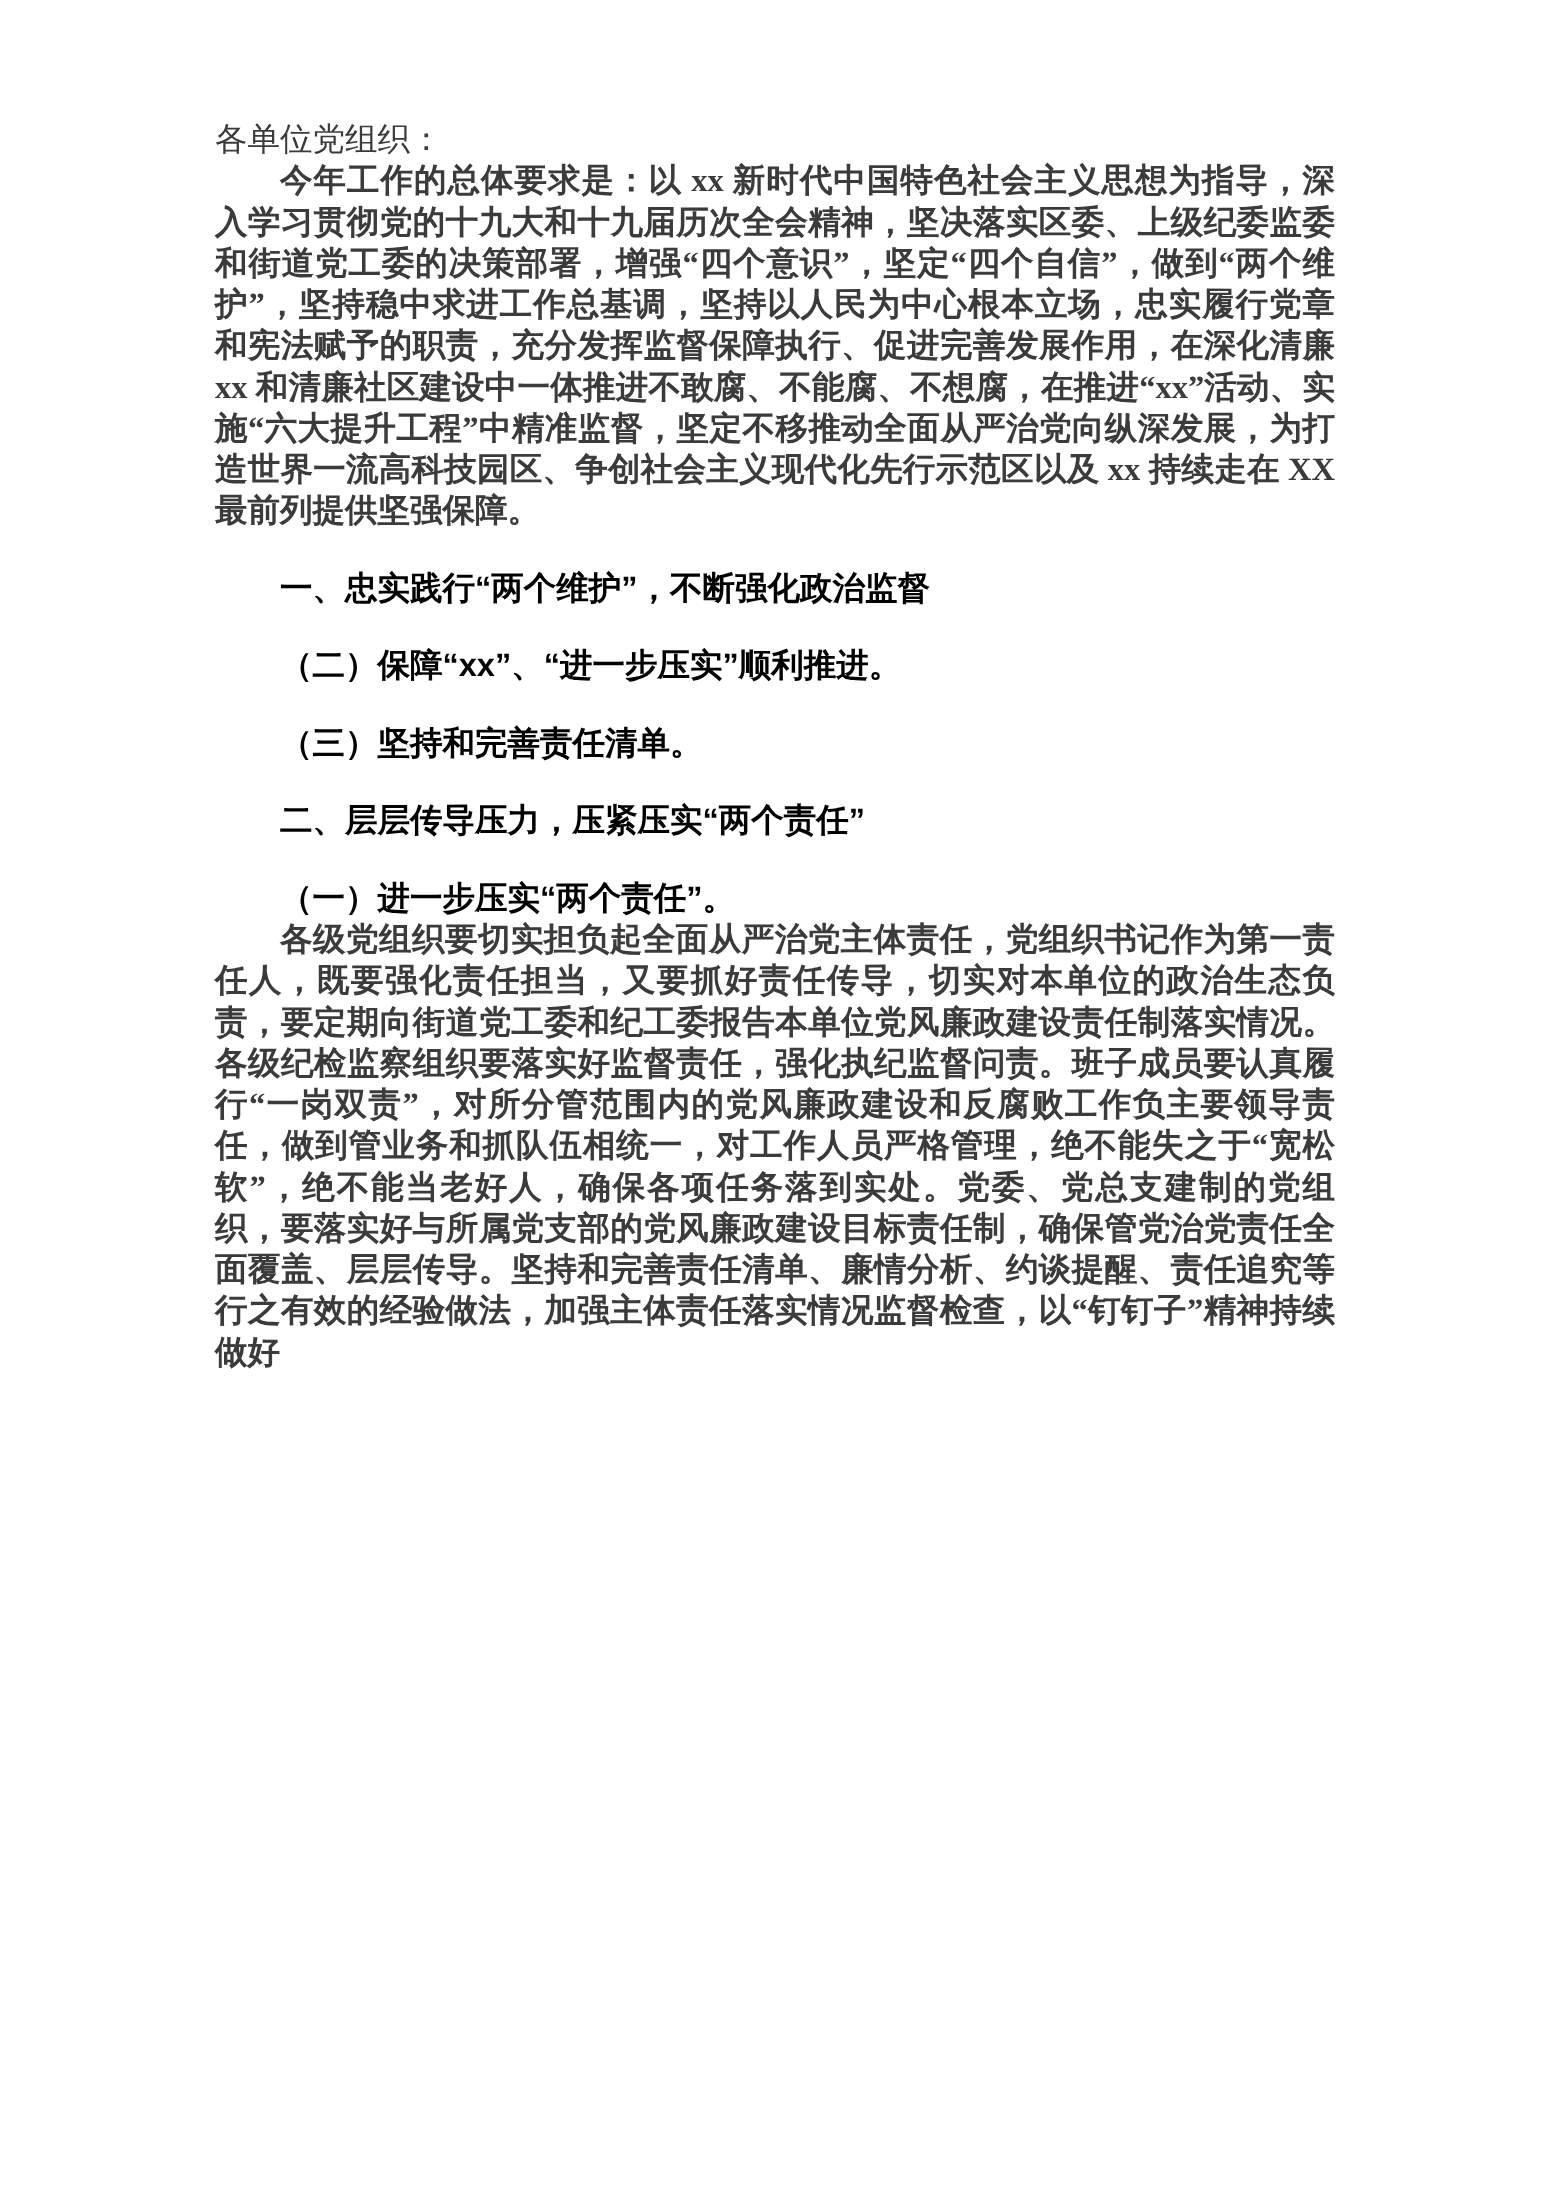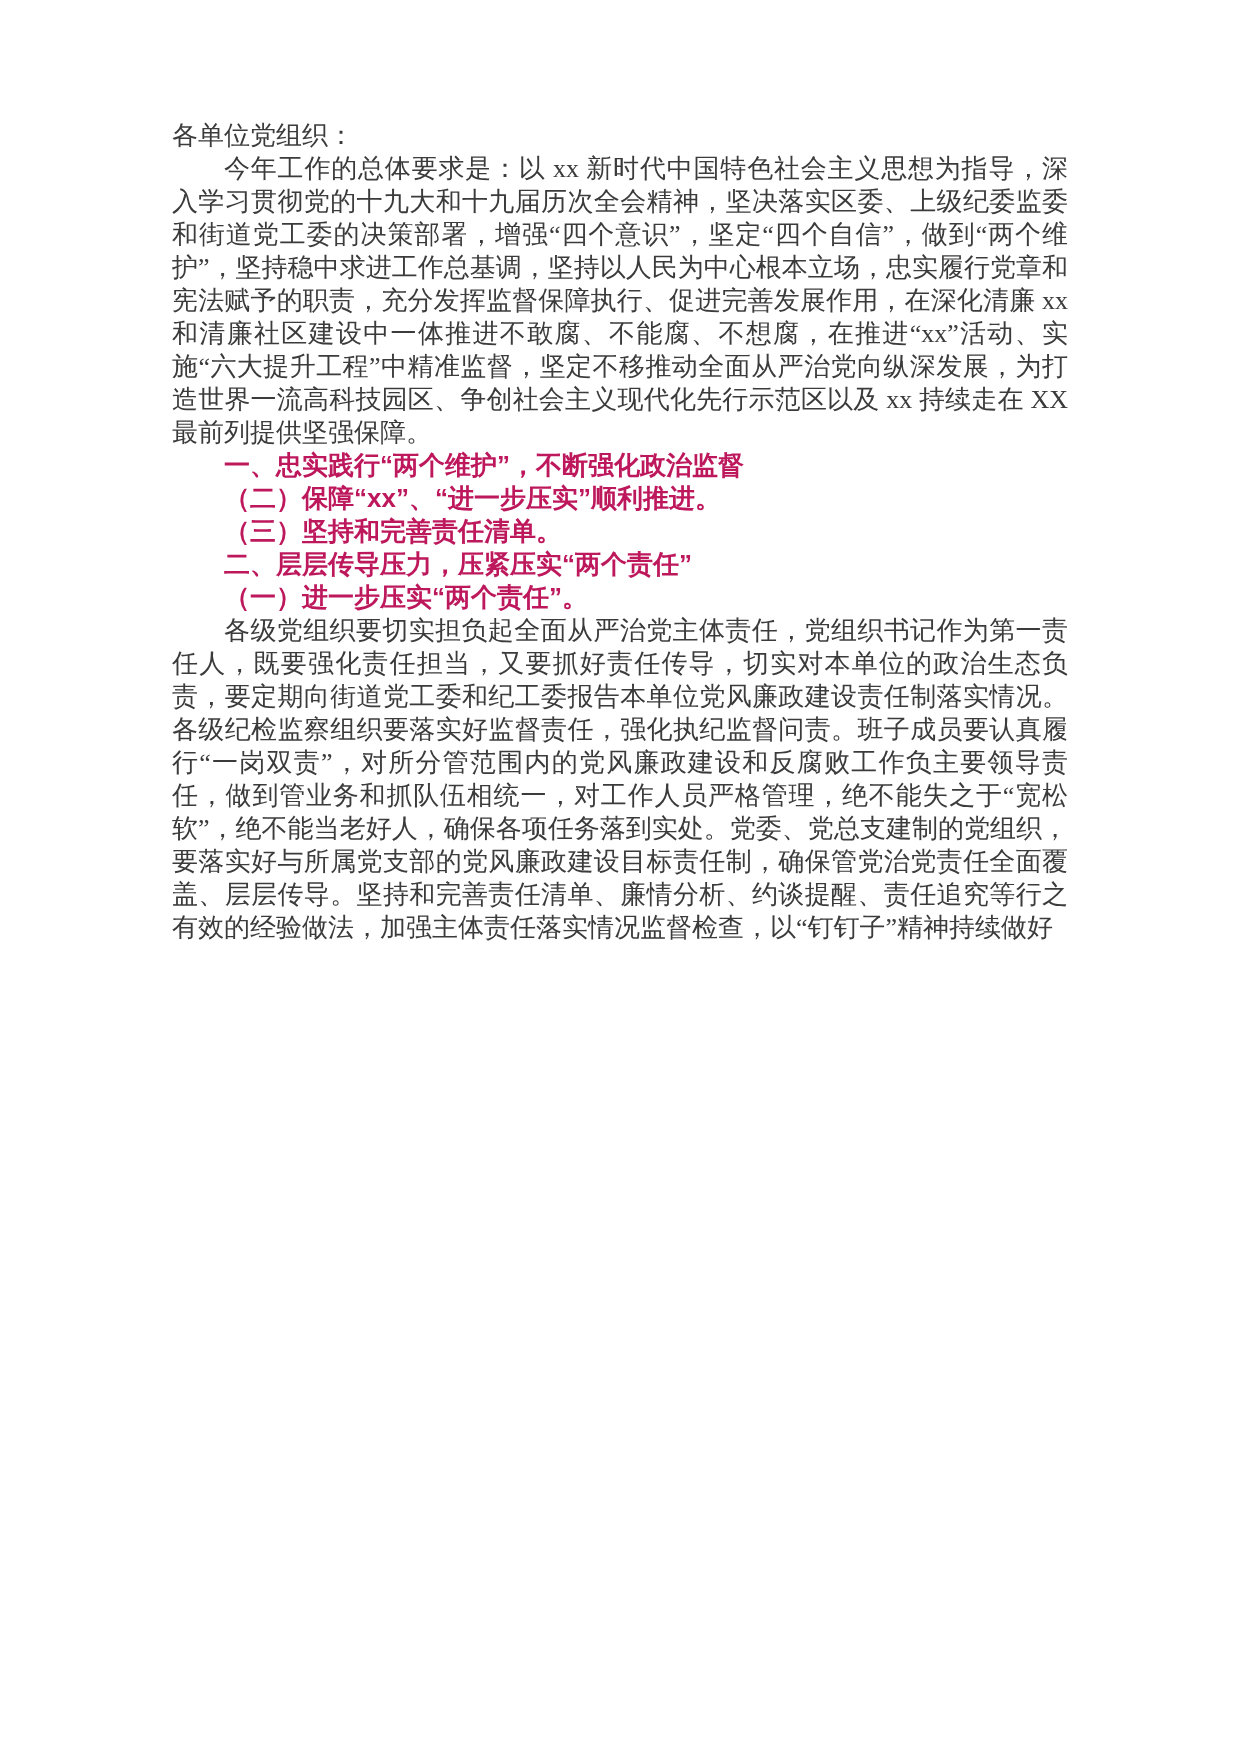--- a/index.html
+++ b/index.html
@@ -6,38 +6,39 @@
   body {
     width: 1240px;
     height: 1754px;
     background: #ffffff;
     overflow: hidden;
   }
   .page {
     box-sizing: border-box;
     width: 1240px;
     height: 1754px;
-    padding: 119px 172px 0 172px;
+    padding: 95px 172px 0 172px;
     background: #ffffff;
     font-family: "Liberation Serif", "DejaVu Serif", serif;
     font-size: 26px;
     line-height: 33px;
     color: #3b3b3b;
     text-align: justify;
   }
   .block { margin: 0; padding: 0; }
   .salutation { text-indent: 0; }
-  .para { text-indent: 2em; }
+  .para { text-indent: 2em; font-weight: bold; }
   .h1, .h2 {
     text-indent: 2em;
     font-weight: 700;
-    color: #be185d;
+    color: #000000;
     font-family: "Liberation Sans", "DejaVu Sans", sans-serif;
     font-size: 26px;
     line-height: 33px;
+    margin-top: 29px;
   }
 </style>
 </head>
 <body>
 
 <div class="page">
   <p class="block salutation">各单位党组织：</p>
   <p class="block para">今年工作的总体要求是：以 xx 新时代中国特色社会主义思想为指导，深入学习贯彻党的十九大和十九届历次全会精神，坚决落实区委、上级纪委监委和街道党工委的决策部署，增强“四个意识”，坚定“四个自信”，做到“两个维护”，坚持稳中求进工作总基调，坚持以人民为中心根本立场，忠实履行党章和宪法赋予的职责，充分发挥监督保障执行、促进完善发展作用，在深化清廉 xx 和清廉社区建设中一体推进不敢腐、不能腐、不想腐，在推进“xx”活动、实施“六大提升工程”中精准监督，坚定不移推动全面从严治党向纵深发展，为打造世界一流高科技园区、争创社会主义现代化先行示范区以及 xx 持续走在 XX 最前列提供坚强保障。</p>
   <div class="block h1">一、忠实践行“两个维护”，不断强化政治监督</div>
   <div class="block h2">（二）保障“xx”、“进一步压实”顺利推进。</div>

